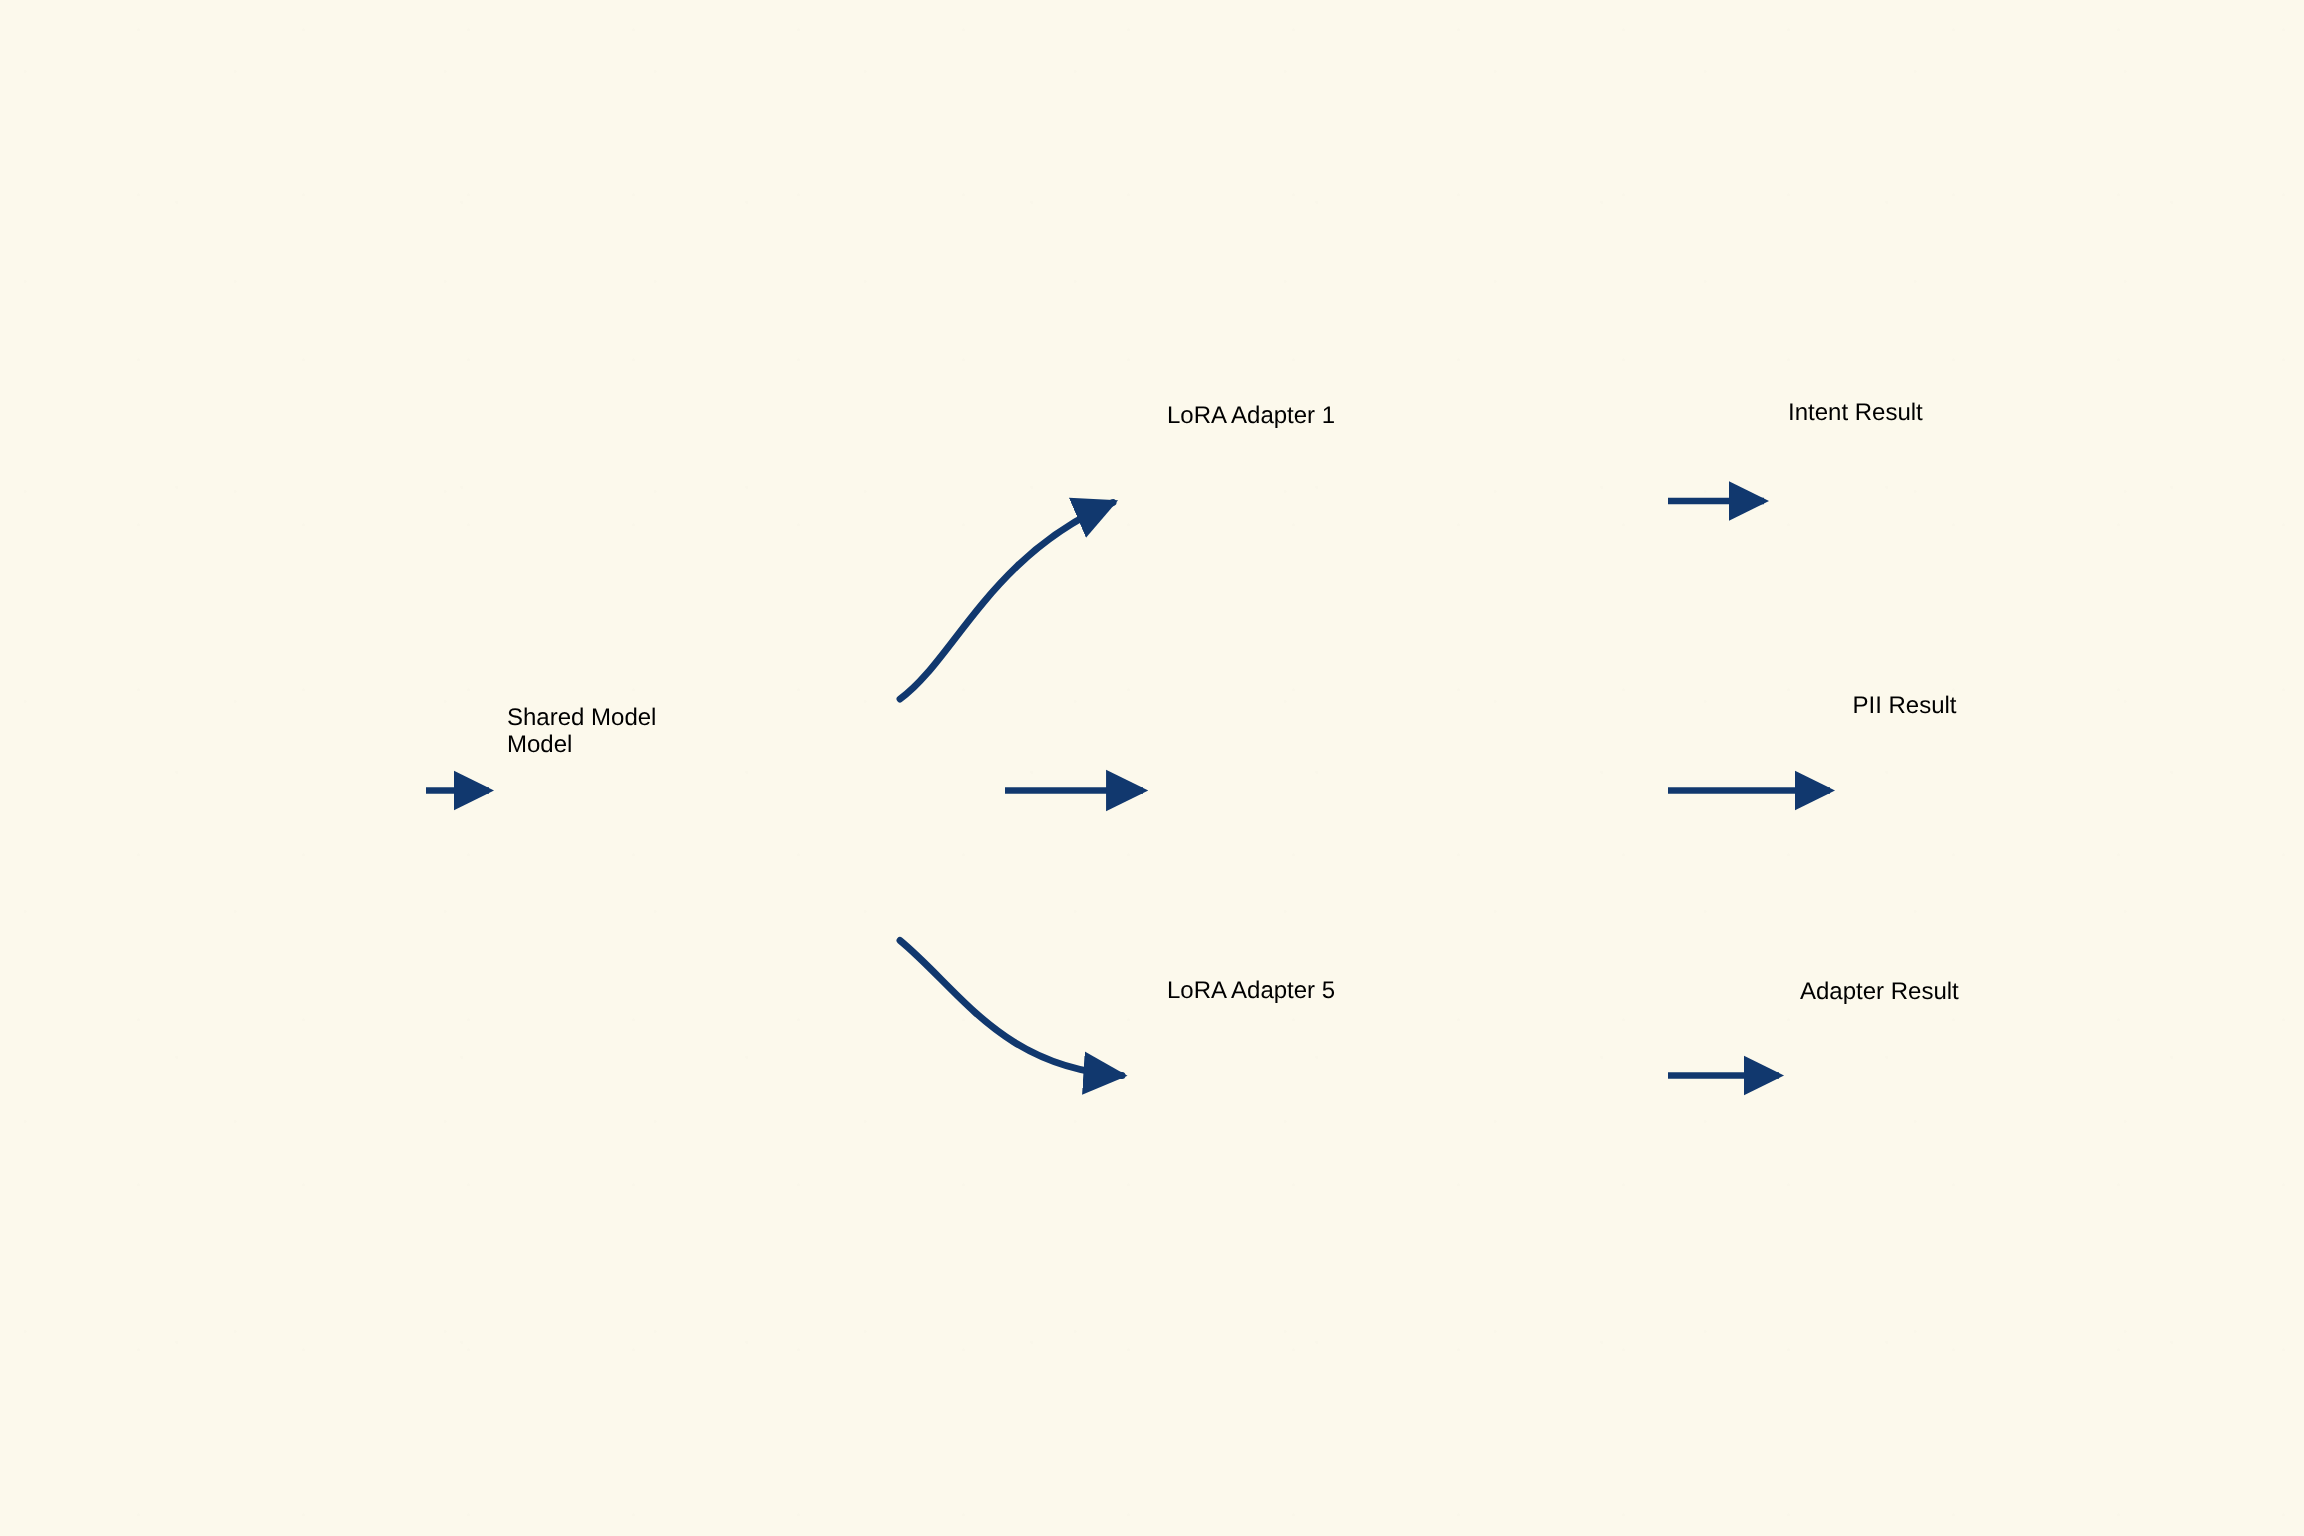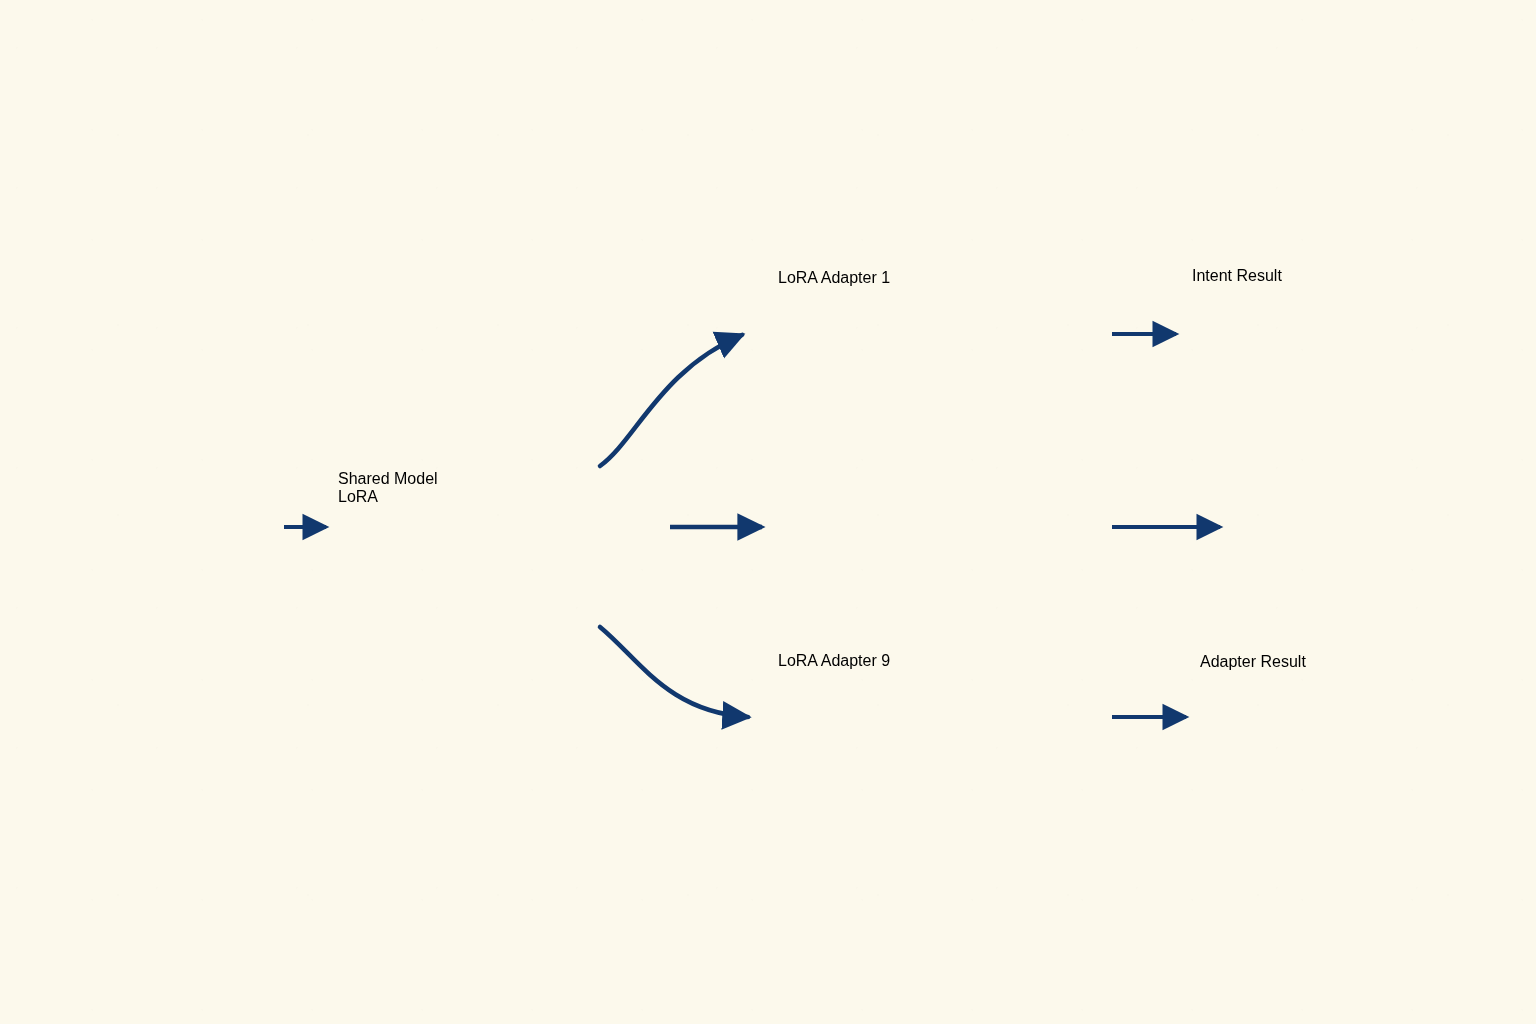--- a/index.html
+++ b/index.html
@@ -127,35 +127,38 @@
 
     <path d="M 1112,527 L 1220,527" fill="none" stroke="#11386E" stroke-width="4.2" marker-end="url(#arrowhead)"></path>
 
     <path d="M 1112,717 L 1186,717" fill="none" stroke="#11386E" stroke-width="4.2" marker-end="url(#arrowhead)"></path>
   </svg>
 
 
   <div class="node node-base" style="left:338px; top:470px; width:330px; height:152px;">
     <div class="label">
       <div>Shared Model</div>
-      <div>LoRA</div>
+      <div>Model</div>
     </div>
   </div>
 
   <div class="node node-adapter" style="left:778px; top:269px; width:332px; height:129px;">
     <div class="label">LoRA Adapter 1</div>
   </div>
 
 
   <div class="node node-adapter" style="left:778px; top:652px; width:332px; height:130px;">
-    <div class="label">LoRA Adapter 9</div>
+    <div class="label">LoRA Adapter 5</div>
   </div>
 
   <div class="node node-result" style="left:1192px; top:267px; width:295px; height:131px;">
     <div class="label">Intent Result</div>
   </div>
 
+  <div class="node node-result" style="left:1235px; top:462px; width:252px; height:131px;">
+    <div class="label">PII Result</div>
+  </div>
 
   <div class="node node-result" style="left:1200px; top:653px; width:287px; height:130px;">
     <div class="label">Adapter Result</div>
   </div>
 
 </div>
 
 </body></html>

